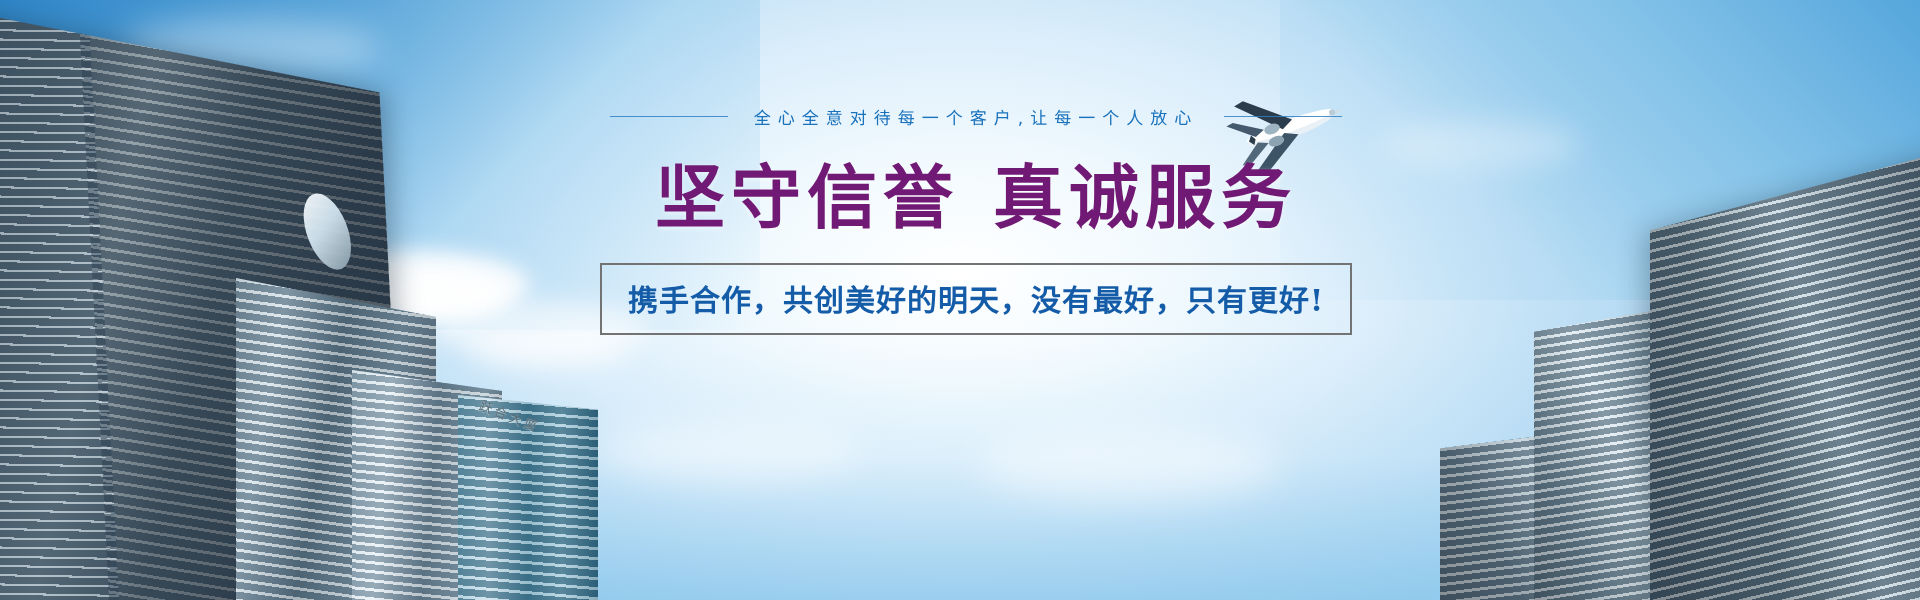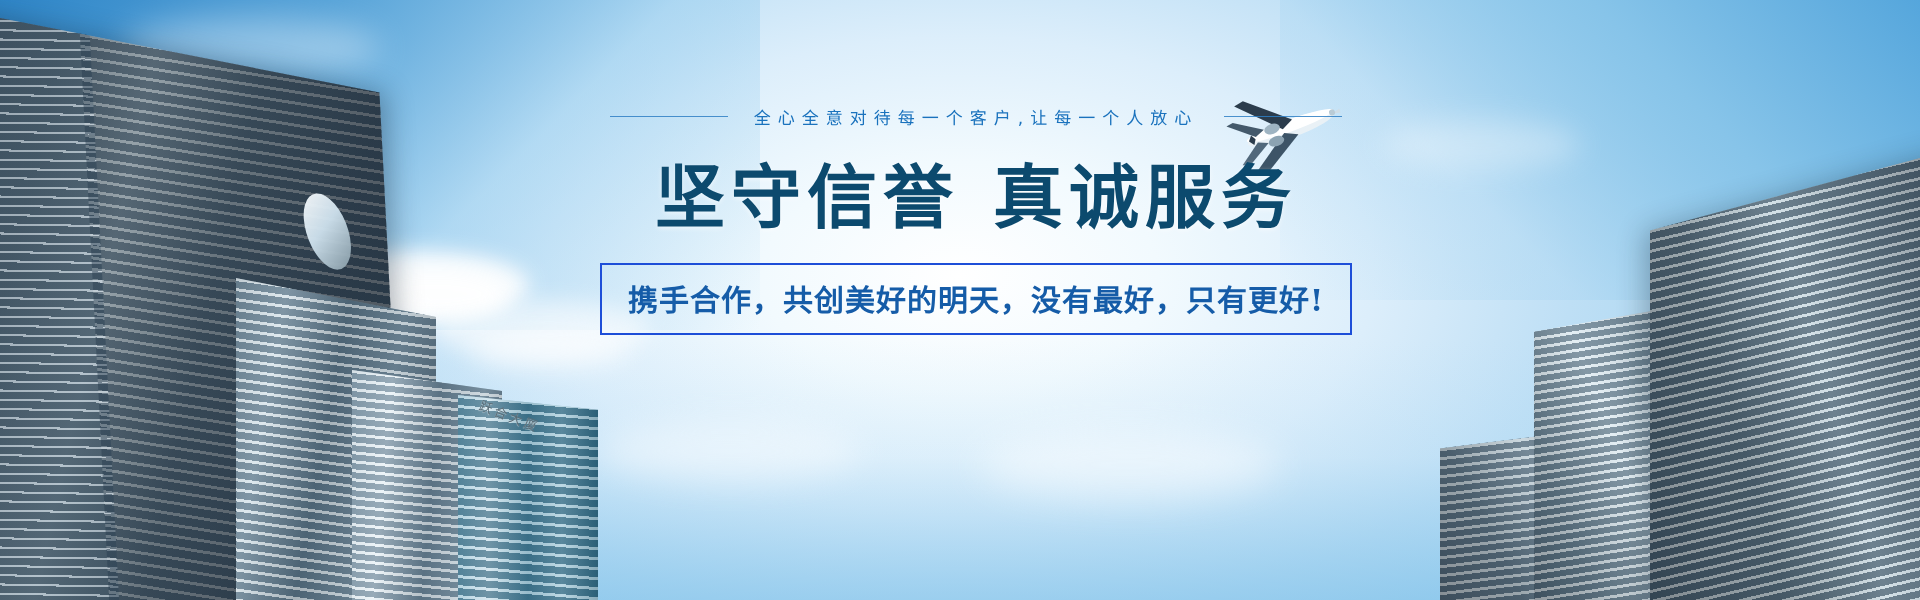--- a/index.html
+++ b/index.html
@@ -198,30 +198,30 @@
     font-family:"DejaVu Sans","Liberation Sans",sans-serif;
     font-size:17px; letter-spacing:7px; color:#1a72bd;
     white-space:nowrap;
   }
 
   .headline {
     font-family:"DejaVu Serif","Liberation Serif",serif;
     font-weight:bold;
     font-size:70px;
     letter-spacing:6px;
-    color:#0c4a6e;
+    color:#701a75;
     white-space:nowrap;
     line-height:1.12;
     text-shadow:0 2px 5px rgba(255,255,255,.55);
   }
   .headline .gap { display:inline-block; width:34px; }
 
   .subtitle-box {
     margin-top:26px;
-    border:2px solid #1d4ed8;
+    border:2px solid #737373;
     padding:11px 26px 13px;
   }
   .subtitle {
     font-family:"DejaVu Serif","Liberation Serif",serif;
     font-weight:bold;
     font-size:30px;
     letter-spacing:1px;
     color:#155ca8;
     white-space:nowrap;
   }

